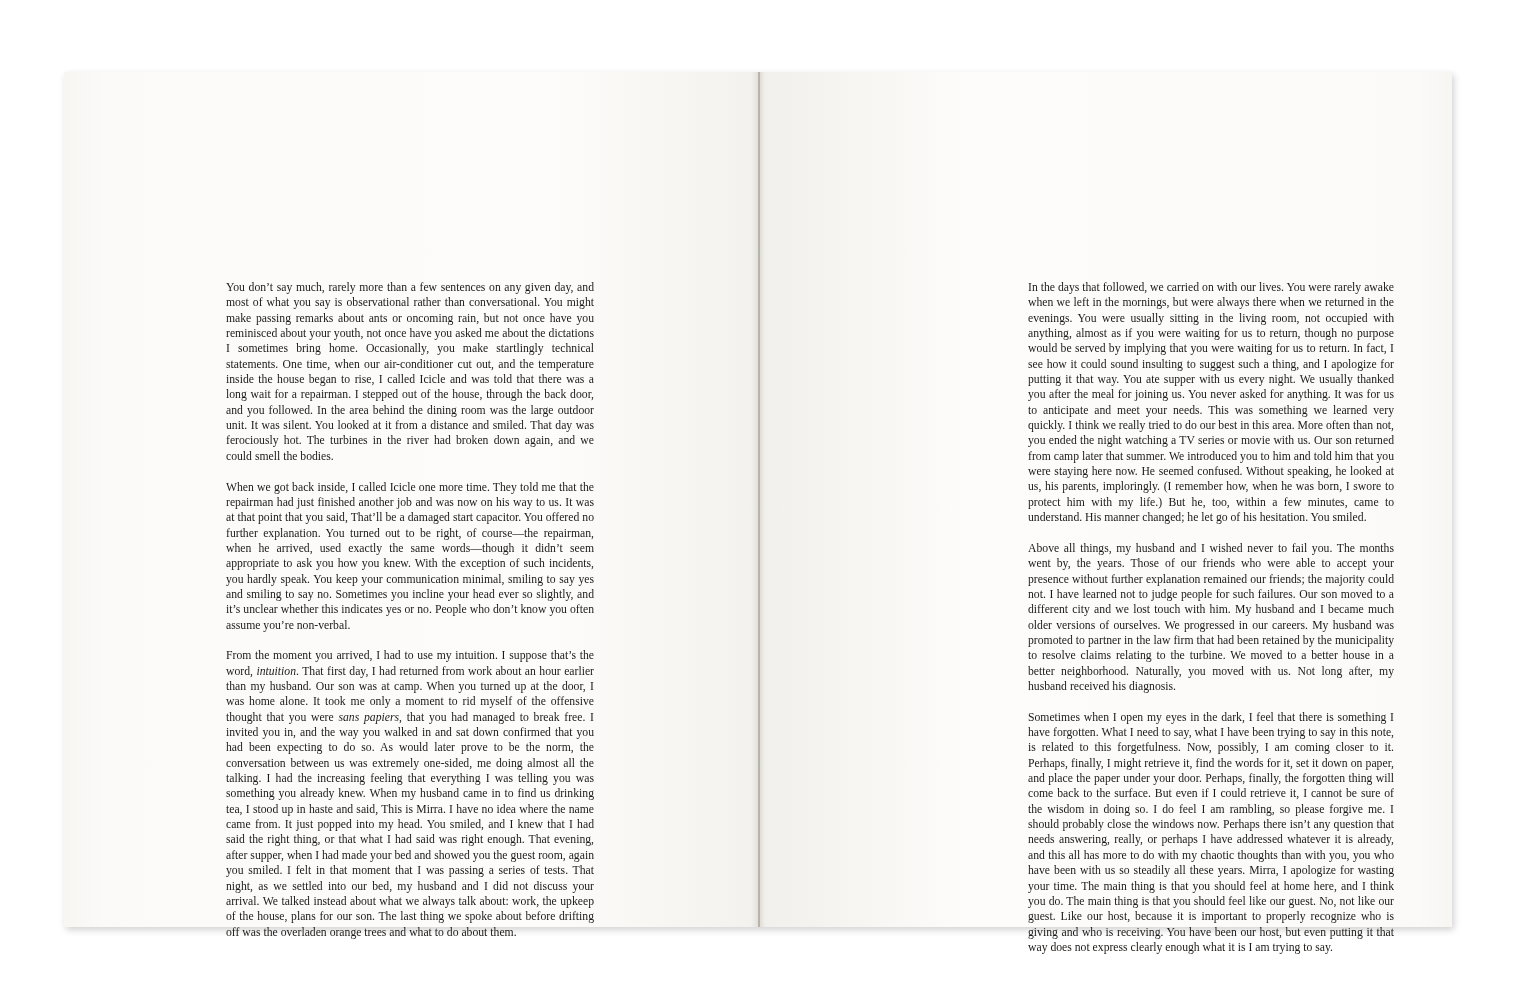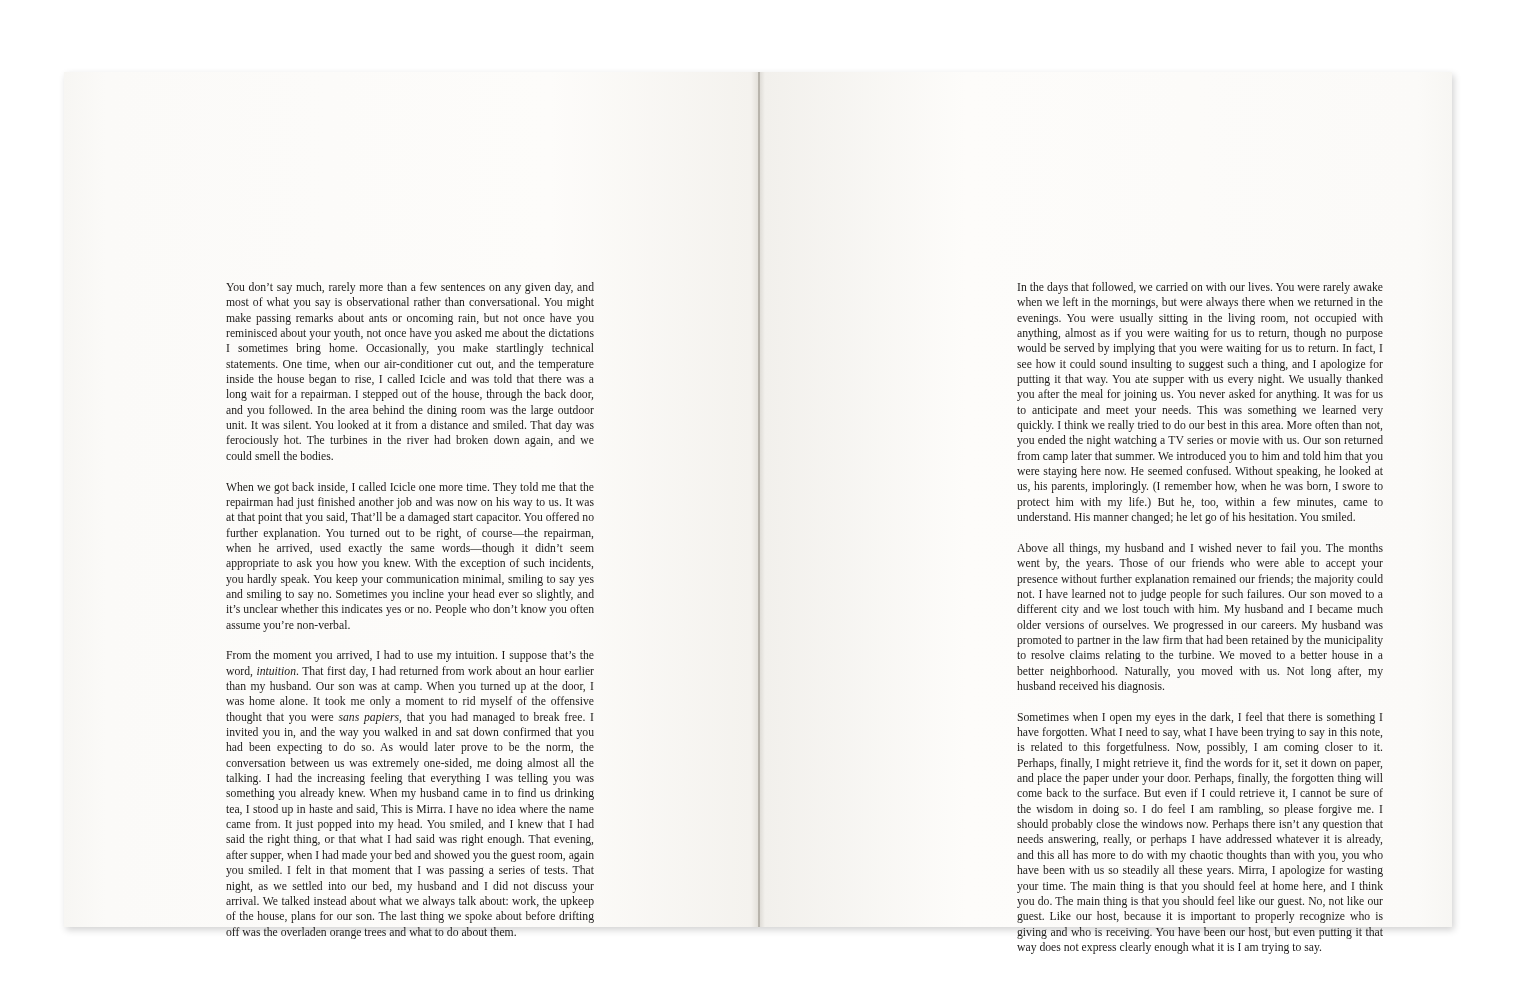--- a/index.html
+++ b/index.html
@@ -51,21 +51,21 @@
     text-align: justify;
     -webkit-hyphens: auto;
     hyphens: auto;
   }
   .col-left {
     left: 162px;
     top: 208px;
     width: 368px;
   }
   .col-right {
-    left: 259px;
+    left: 270px;
     top: 208px;
     width: 366px;
   }
   p {
     margin: 0 0 15.4px 0;
   }
   p:last-child { margin-bottom: 0; font-family: Liberation Serif, serif; }
   em { font-style: italic; }
 </style>
 </head>

